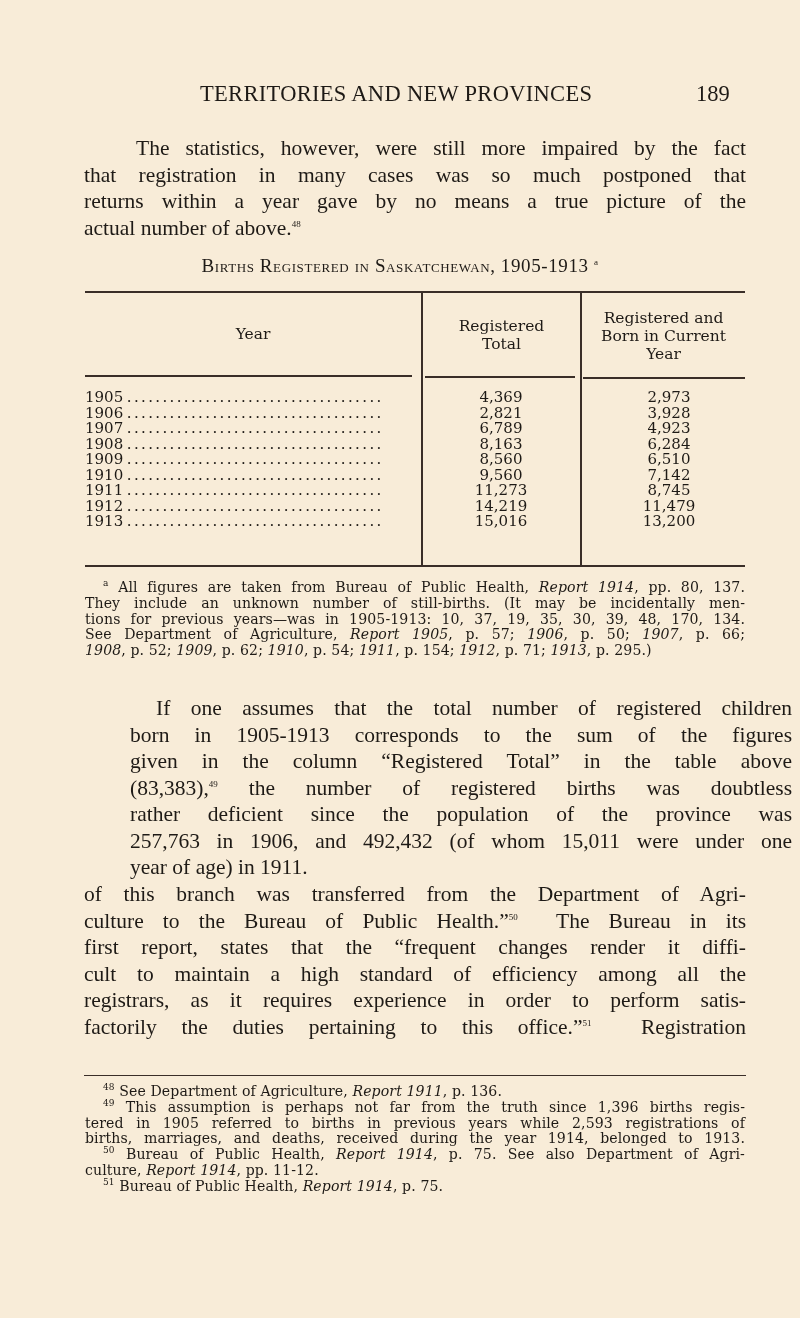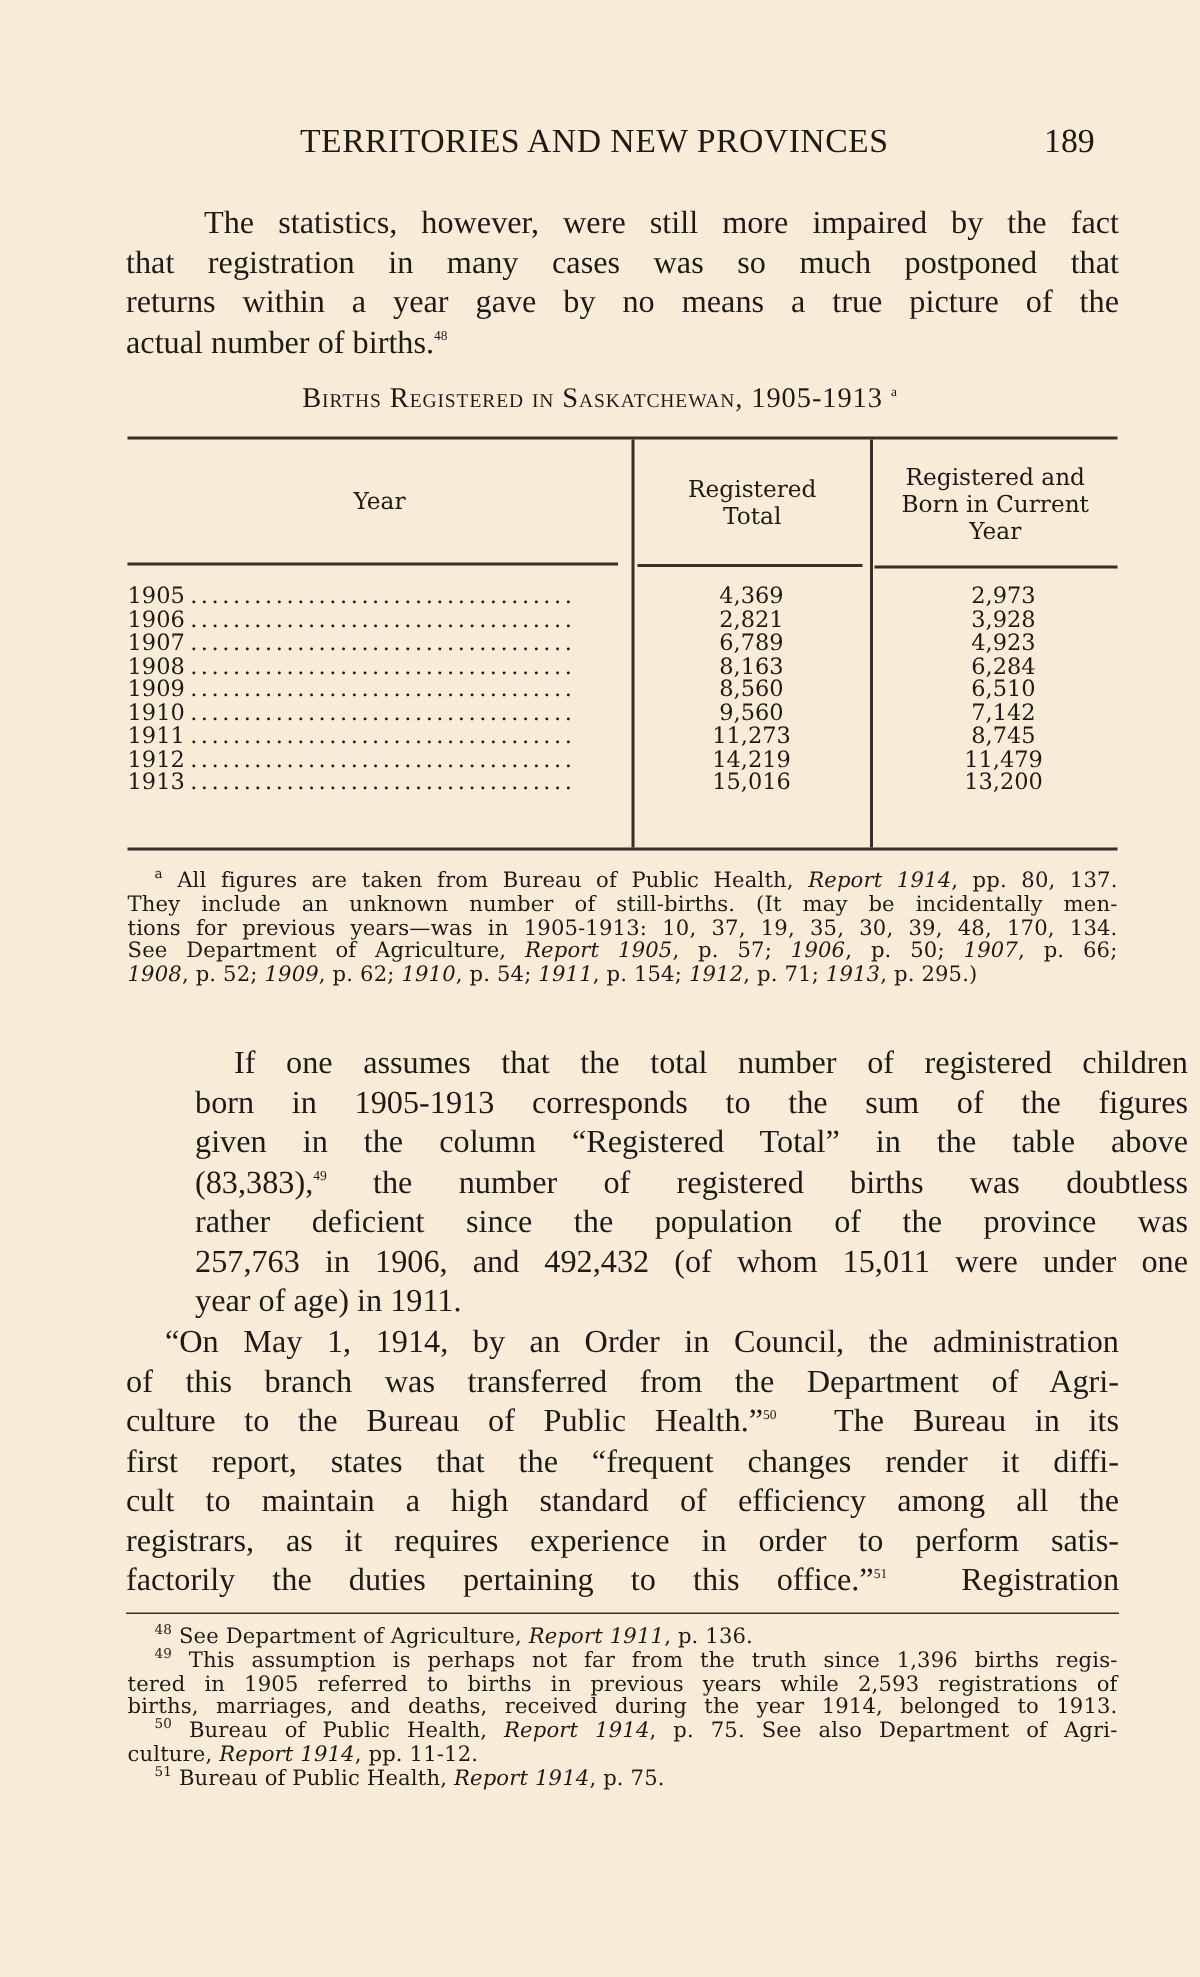--- a/index.html
+++ b/index.html
@@ -78,21 +78,21 @@
   <div class="abs running-head">
     <span class="running-title">TERRITORIES AND NEW PROVINCES</span>
     <span class="page-number">189</span>
   </div>
 
   <div class="abs body-text" style="top:135px;">
     <p>
       <span class="line" style="padding-left:26px;">The statistics, however, were still more impaired by the fact</span>
       <span class="line" style="text-indent:0">that registration in many cases was so much postponed that</span>
       <span class="line" style="text-indent:0">returns within a year gave by no means a true picture of the</span>
-      <span class="line last" style="text-indent:0"><span>actual number of births.</span><sup class="fn">48</sup></span>
+      <span class="line last" style="text-indent:0"><span>actual number of above.</span><sup class="fn">48</sup></span>
     </p>
   </div>
 
   <div class="abs caption">
     <span class="sc">Births Registered in Saskatchewan, 1905-1913</span>
     <sup class="fn">a</sup>
   </div>
 
   <div class="abs rule" style="top:291px; left:85px; width:660px;"></div>
   <div class="abs rule" style="top:375px; left:85px; width:327px; height:1.5px;"></div>
@@ -173,21 +173,20 @@
     <span class="line" style="padding-left:26px;">If one assumes that the total number of registered children</span>
     <span class="line">born in 1905-1913 corresponds to the sum of the figures</span>
     <span class="line">given in the column “Registered Total” in the table above</span>
     <span class="line"><span>(83,383),</span><sup class="fn">49</sup> <span>the number of registered births was doubtless</span></span>
     <span class="line">rather deficient since the population of the province was</span>
     <span class="line">257,763 in 1906, and 492,432 (of whom 15,011 were under one</span>
     <span class="line last">year of age) in 1911.</span>
   </div>
 
   <div class="abs body-text" style="top:881px;">
-    <span class="line" style="padding-left:26px;">“On May 1, 1914, by an Order in Council, the administration</span>
     <span class="line">of this branch was transferred from the Department of Agri-</span>
     <span class="line"><span>culture to the Bureau of Public Health.”</span><sup class="fn">50</sup> &nbsp;<span>The Bureau in its</span></span>
     <span class="line">first report, states that the “frequent changes render it diffi-</span>
     <span class="line">cult to maintain a high standard of efficiency among all the</span>
     <span class="line">registrars, as it requires experience in order to perform satis-</span>
     <span class="line"><span>factorily the duties pertaining to this office.”</span><sup class="fn">51</sup> &nbsp;<span>Registration</span></span>
   </div>
 
   <div class="abs fn-rule"></div>
 

